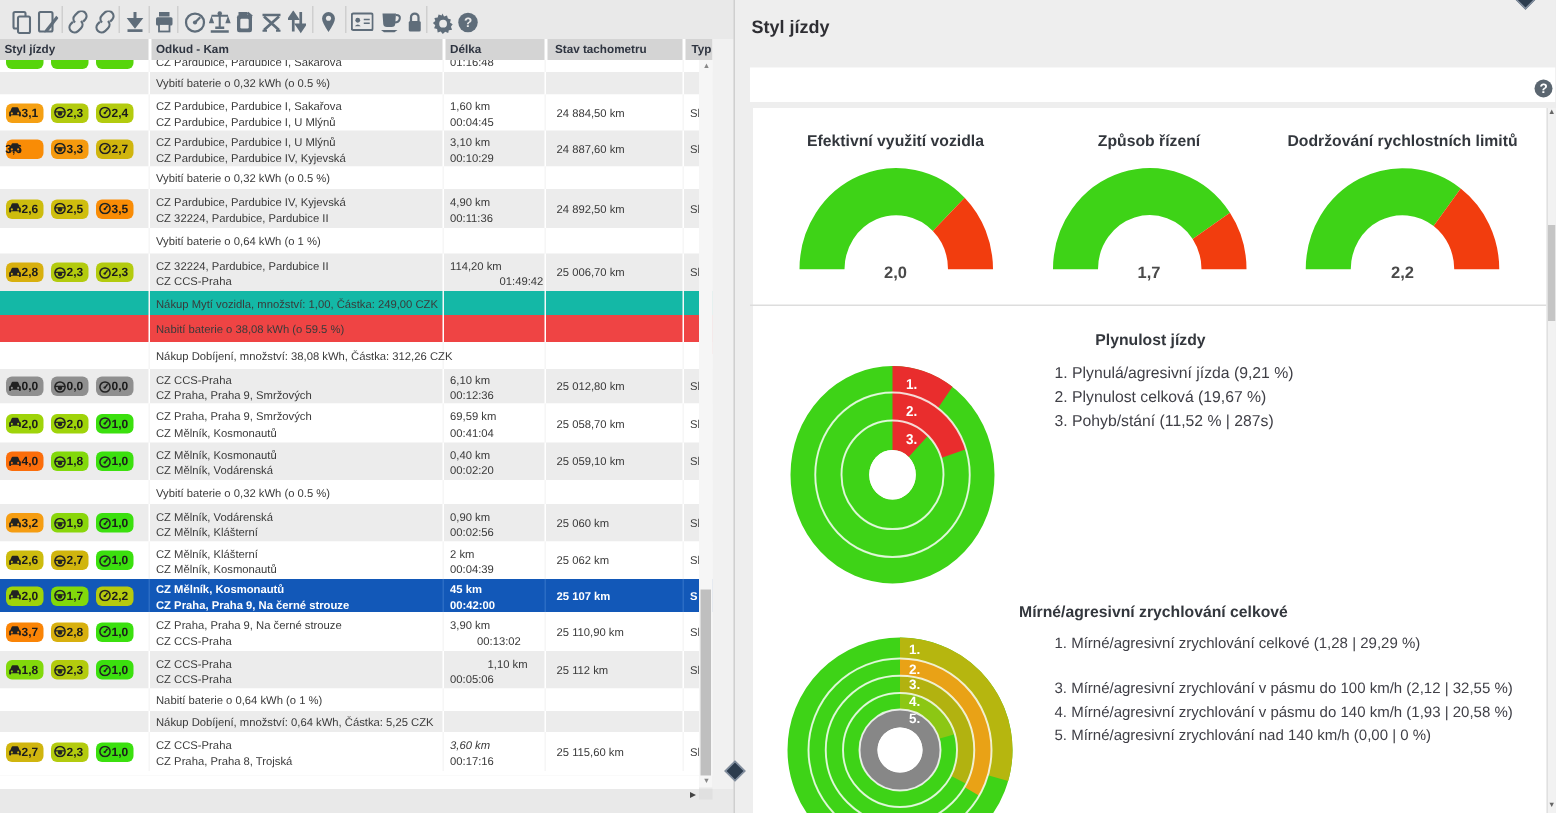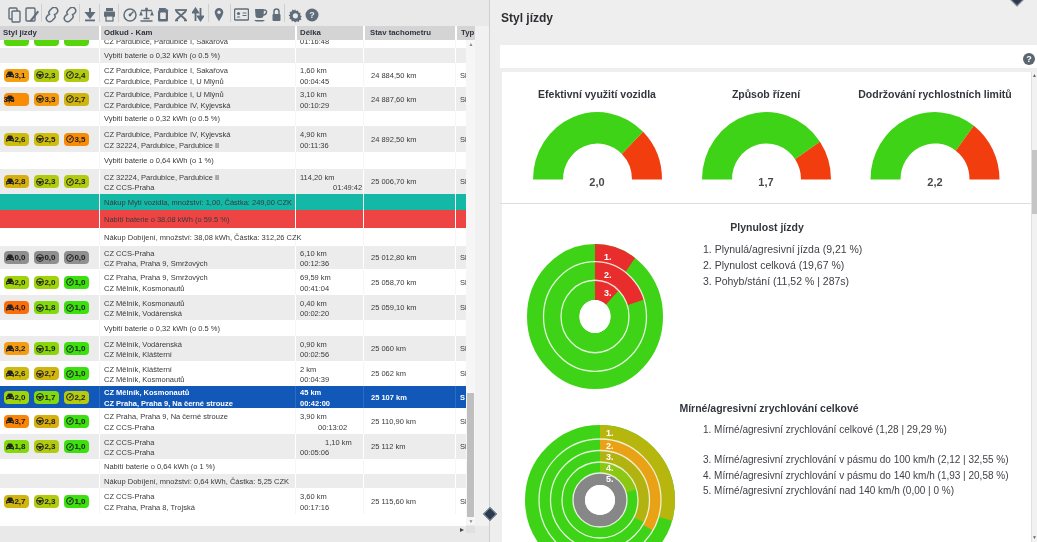--- a/index.html
+++ b/index.html
@@ -519,21 +519,21 @@
                   <path d="M0.6 3.6 L7.4 3.6" stroke="#222" stroke-width="0.9"></path>
                   <circle cx="4" cy="4.6" r="1.5" fill="#222"></circle>
                 </svg></span>2,3</div>
             <div style="position:absolute;left:63.5px;top:6.5px;width:25px;height:13px;background:#3be00e;border-radius:4px;color:#1b1b1b;font-weight:bold;font-size:8px;line-height:13px;text-align:right;padding-right:3px;box-sizing:border-box"><span style="position:absolute;left:2px;top:2.5px;line-height:0"><svg width="8" height="8" viewBox="0 0 8 8">
                   <circle cx="4" cy="4" r="3.4" fill="none" stroke="#222" stroke-width="1"></circle>
                   <path d="M3.8 4.6 L5.7 2.2" stroke="#222" stroke-width="1"></path>
                   <circle cx="3.8" cy="4.4" r="0.8" fill="#222"></circle>
                 </svg></span>1,0</div>
             <div class="t" style="left:104px;top:4.45px;">CZ CCS-Praha</div>
             <div class="t" style="left:104px;top:14.95px;">CZ Praha, Praha 8, Trojská</div>
-            <div class="t" style="left:300px;top:4.45px;">3,60 km</div>
+            <div class="t" style="left:300px;top:4.45px;font-style:italic;">3,60 km</div>
             <div class="t" style="left:300px;top:14.95px;">00:17:16</div>
             <div class="t" style="left:371px;top:8.5px;">25 115,60 km</div>
             <div class="t" style="left:460px;top:8.5px;">Sl</div>
           </div>
         </div>
     </div>
   </div>
   <div style="position:absolute;left:475px;top:26px;width:14px;height:500px;background:#f1f1f1"></div>
 
   <div style="position:absolute;left:466px;top:40px;width:9px;height:485px;background:#f6f6f6"></div>

